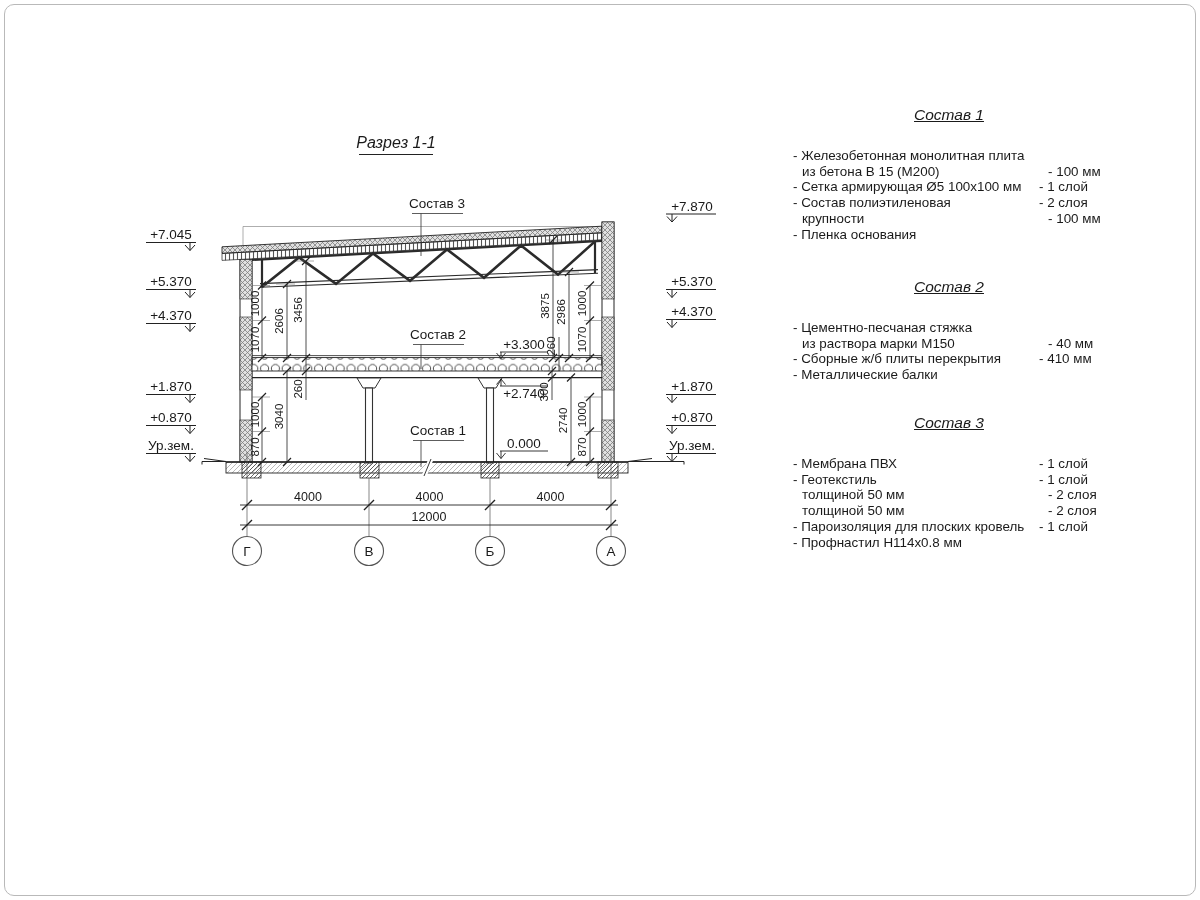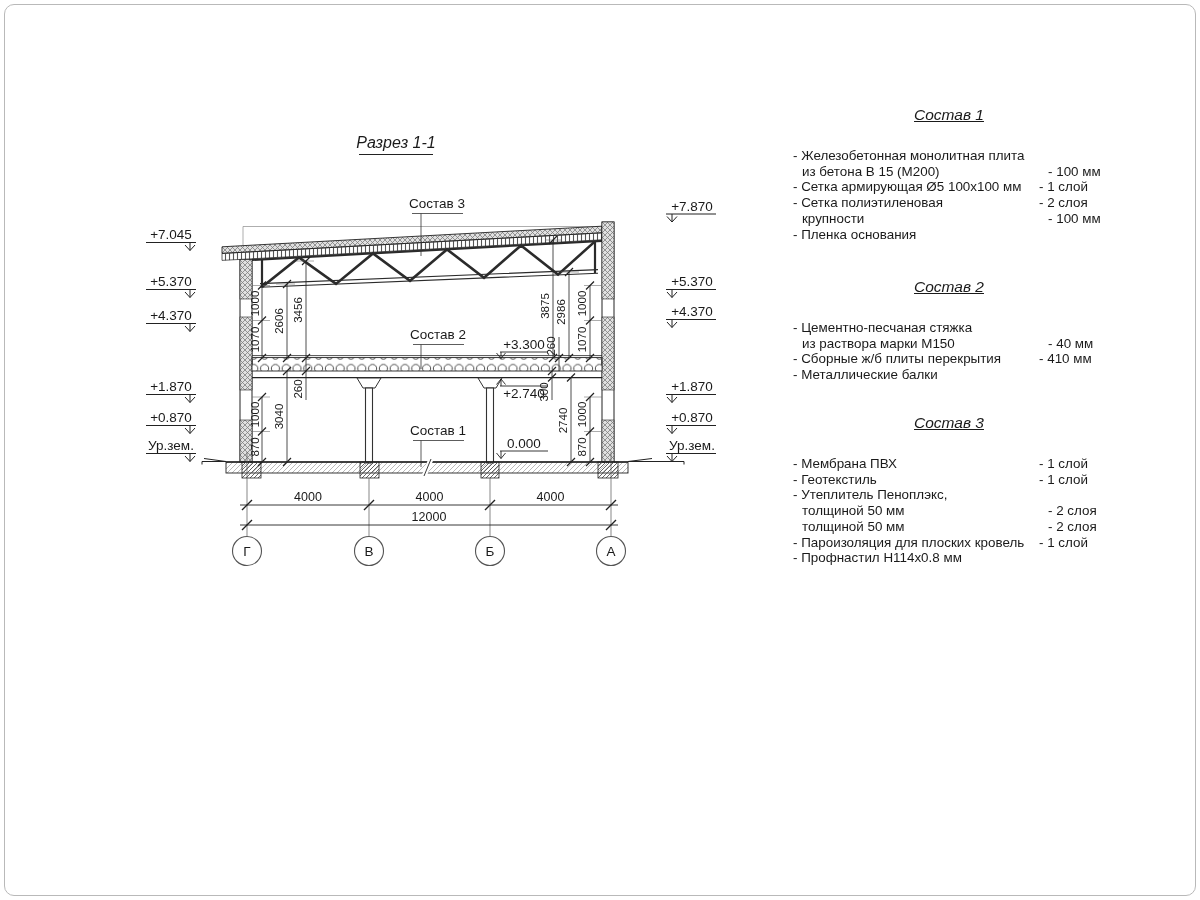--- a/index.html
+++ b/index.html
@@ -212,21 +212,21 @@
       </div>
     <div class="lrow">
         <span class="lt ind">из бетона В 15 (М200)</span>
         <span class="lv">- 100 мм</span>
       </div>
     <div class="lrow">
         <span class="lt">- Сетка армирующая Ø5 100х100 мм</span>
         <span class="lv">- 1 слой</span>
       </div>
     <div class="lrow">
-        <span class="lt">- Сетка полиэтиленовая</span>
+        <span class="lt">- Состав полиэтиленовая</span>
         <span class="lv">- 2 слоя</span>
       </div>
     <div class="lrow">
         <span class="lt ind">крупности</span>
         <span class="lv">- 100 мм</span>
       </div>
     <div class="lrow">
         <span class="lt">- Пленка основания</span>
         <span class="lv"></span>
       </div>
@@ -256,24 +256,20 @@
     <h3 class="comp-title">Состав 3</h3>
     <div class="lrow">
         <span class="lt">- Мембрана ПВХ</span>
         <span class="lv">- 1 слой</span>
       </div>
     <div class="lrow">
         <span class="lt">- Геотекстиль</span>
         <span class="lv">- 1 слой</span>
       </div>
     <div class="lrow">
-        <span class="lt">- Утеплитель Пеноплэкс,</span>
-        <span class="lv"></span>
-      </div>
-    <div class="lrow">
         <span class="lt ind">толщиной 50 мм</span>
         <span class="lv">- 2 слоя</span>
       </div>
     <div class="lrow">
         <span class="lt ind">толщиной 50 мм</span>
         <span class="lv">- 2 слоя</span>
       </div>
     <div class="lrow">
         <span class="lt">- Пароизоляция для плоских кровель</span>
         <span class="lv">- 1 слой</span>

